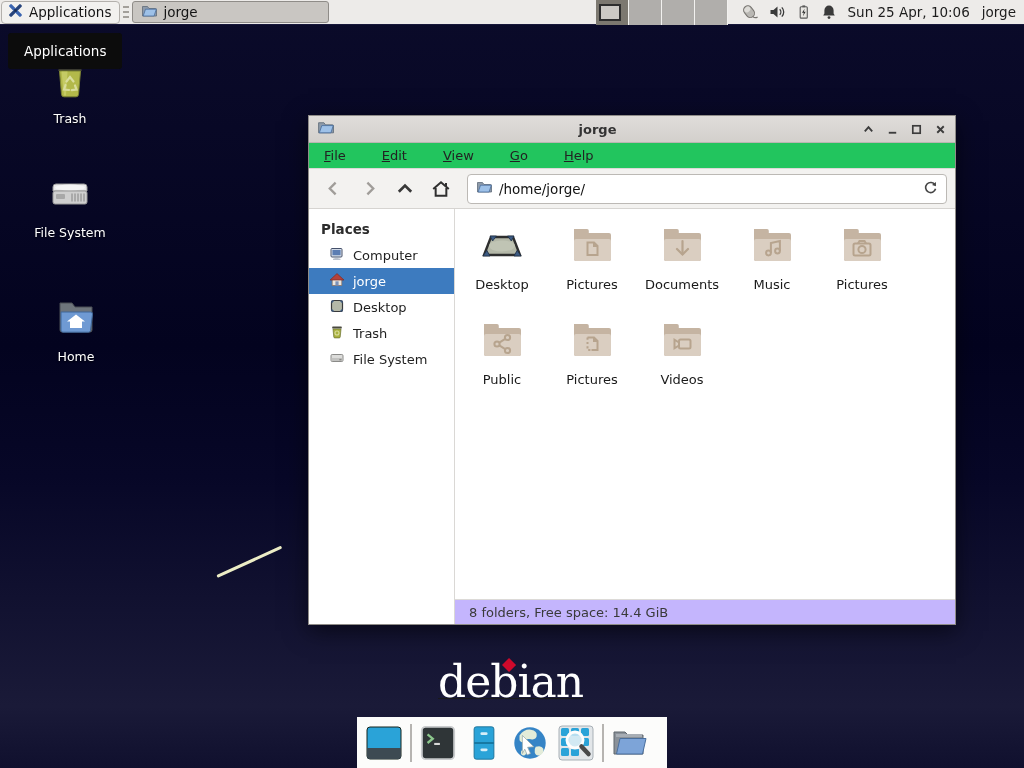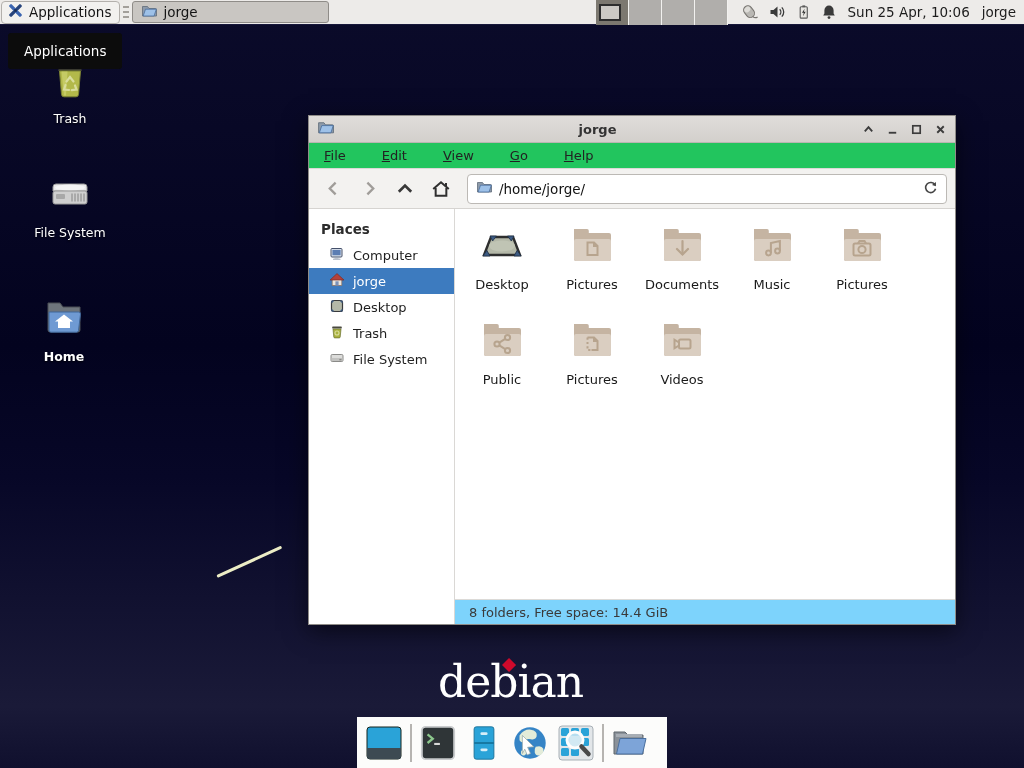--- a/index.html
+++ b/index.html
@@ -84,25 +84,25 @@
   .side-head { font-weight:bold; font-size:13.5px; color:#2b2b2b; padding:6px 12px 5px; }
   .side-row { display:flex; align-items:center; gap:8px; height:26px; padding-left:20px;
     font-size:13px; color:#1f1f1f; }
   .side-row.sel { background:#3d7bbf; color:#fff; }
   .side-row svg { flex:0 0 auto; }
   .filepane { flex:1; display:flex; flex-direction:column; min-width:0; }
   .filegrid { flex:1; display:grid; grid-template-columns:repeat(5,90px);
     grid-auto-rows:95px; padding:8px 0 0 2px; align-content:start; }
   .fitem { display:flex; flex-direction:column; align-items:center; padding-top:4px; }
   .fitem .cap { margin-top:5px; font-size:13px; color:#1a1a1a; white-space:nowrap; }
-  .statusbar { height:25px; background:#7dd3fc; border-top:1px solid #dcdad7;
+  .statusbar { height:25px; background:#c4b5fd; border-top:1px solid #dcdad7;
     display:flex; align-items:center; padding-left:14px; font-size:13px; color:#3a3a3a; }
   
   .debian { position:absolute; top:656px; left:50%; transform:translateX(-51%);
-    z-index:3; }
+    z-index:3;text-decoration:underline; }
   .debian .txt { font-family:"DejaVu Serif","Liberation Serif",serif; font-size:44px;
     color:#fff; letter-spacing:-1px; position:relative; }
   .debian .diamond { position:absolute; left:66px; top:4px; width:10px; height:10px;
     background:#cf0a2c; transform:rotate(45deg); }
   
   .dock { position:absolute; left:357px; top:717px; width:310px; height:51px;
     background:#fcfcfb; display:flex; align-items:center; padding:0 7px; gap:6px; z-index:20; }
   .dock-ic { width:40px; height:40px; display:flex; align-items:center; justify-content:center; }
   .dock-sep { width:2px; height:38px; background:#b6b4b1; }
 </style>
@@ -204,21 +204,21 @@
           <line x1="29" y1="23.5" x2="29" y2="31.5"></line>
         <line x1="32" y1="23.5" x2="32" y2="31.5"></line>
           <line x1="35" y1="23.5" x2="35" y2="31.5"></line>
         <line x1="38" y1="23.5" x2="38" y2="31.5"></line>
       </g>
     </svg>
   </span>
   <div class="cap">File System</div>
 </div>
 
-<div class="desk-item" style="left:4px; top:294px;font-weight:bold;">
+<div class="desk-item" style="left:16px; top:294px;">
   <span class="ic">
     <svg width="48" height="48" viewBox="0 0 48 48">
       <path d="M8 9 h12 l3 4 h17 v23 a2 2 0 0 1 -2 2 H10 a2 2 0 0 1 -2 -2 z" fill="#6e757c" stroke="#4a4f54"></path>
       <path d="M9 18 h29.5 a2 2 0 0 1 2 2.2 L38.5 36.5 a2 2 0 0 1 -2 1.7 H11 a2 2 0 0 1 -2 -2 z" fill="#6f9ad3" stroke="#3f6699"></path>
       <path d="M24 20.5 l9 7 h-3 V34 h-12 v-6.5 h-3 z" fill="#fff"></path>
     </svg>
   </span>
   <div class="cap">Home</div>
 </div>
 

